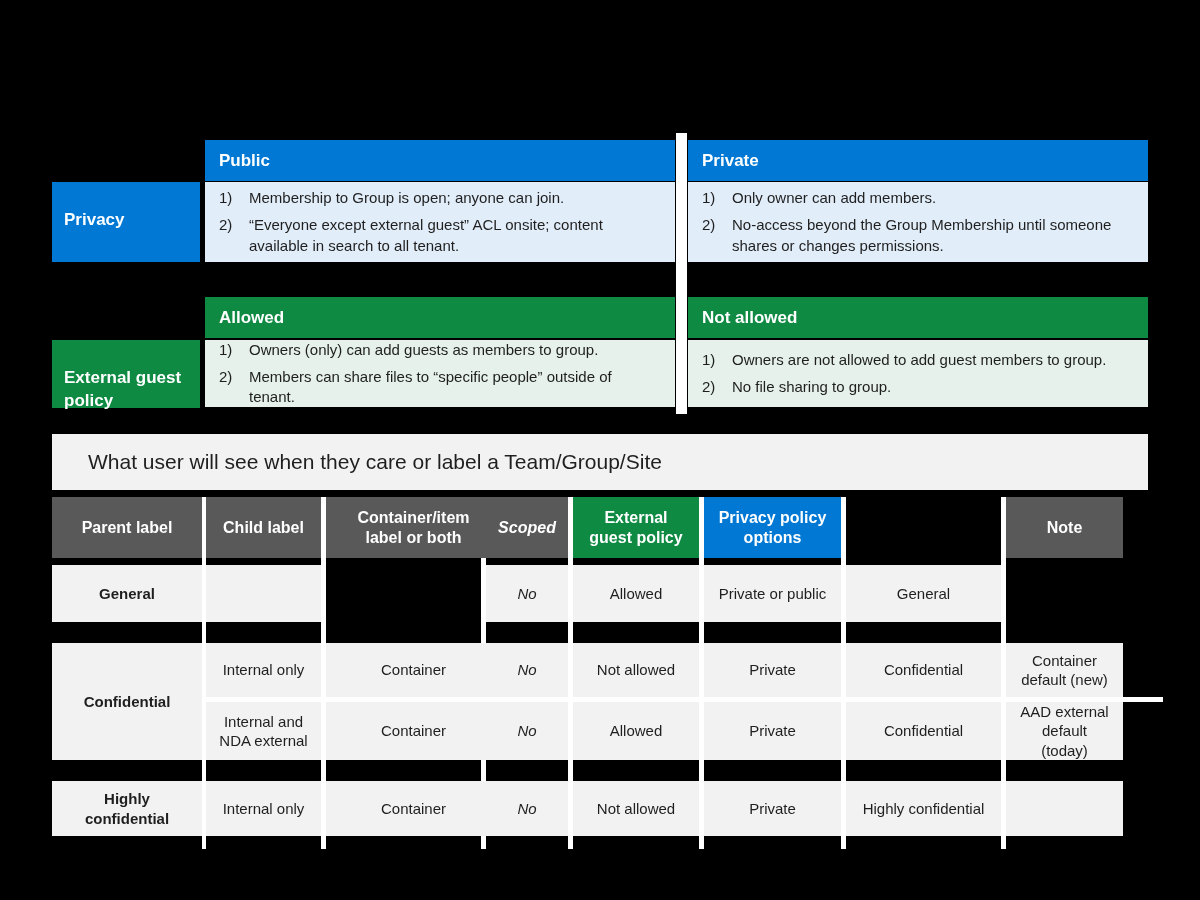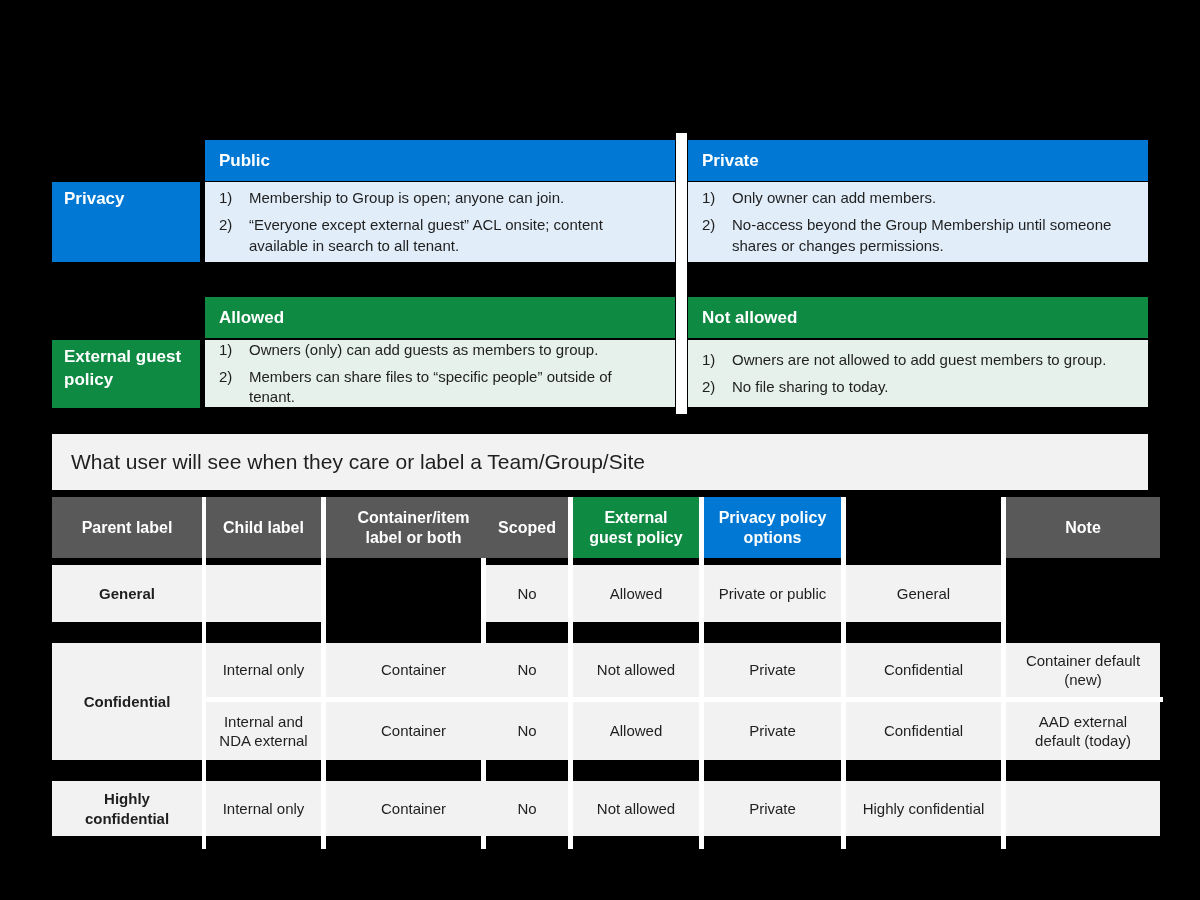--- a/index.html
+++ b/index.html
@@ -12,58 +12,58 @@
   
   .sec-th{
     position:absolute;height:41px;box-sizing:border-box;
     display:flex;align-items:center;padding:0 14px;
     color:var(--white,#fff);font-weight:bold;font-size:17px;
   }
   .bg-blue{background:var(--blue,#0078d4);}
   .bg-green{background:var(--green,#0f8a43);}
   .row-label{
     position:absolute;left:52px;width:148px;box-sizing:border-box;
-    padding:6px 12px;color:var(--white,#fff);font-weight:bold;
+    padding:27px 12px;color:var(--white,#fff);font-weight:bold;
     font-size:17px;line-height:1.35;
   }
   .panel{
     position:absolute;box-sizing:border-box;
     display:flex;flex-direction:column;justify-content:center;row-gap:7px;
     padding:4px 18px 4px 14px;
   }
   .bg-blue-light{background:var(--blue-light,#e1edf9);}
   .bg-green-light{background:var(--green-light,#e5f1ea);}
   .li{display:flex;align-items:flex-start;font-size:15px;line-height:1.35;color:var(--text-dark,#1f1f1f);}
   .li .num{flex:0 0 30px;}
   .li .txt{flex:1 1 auto;}
   .vdivider{position:absolute;left:676px;top:133px;width:11px;height:281px;background:var(--white,#fff);}
   
   .table-title{
     position:absolute;left:52px;top:434px;width:1096px;height:56px;box-sizing:border-box;
     background:var(--gray-light,#f2f2f2);display:flex;align-items:center;
-    padding-left:19px;font-size:21px;color:var(--text-dark,#1f1f1f);
+    padding-left:36px;font-size:21px;color:var(--text-dark,#1f1f1f);
   }
   .vsep{position:absolute;top:497px;height:352px;width:5px;background:var(--white,#fff);}
   .hsep{position:absolute;left:206px;top:697px;width:957px;height:5px;background:var(--white,#fff);}
   .th{
     position:absolute;top:497px;height:61px;box-sizing:border-box;
     display:flex;align-items:center;justify-content:center;text-align:center;
     color:var(--white,#fff);font-weight:bold;font-size:16px;line-height:1.25;padding:0 14px;
   }
   .th-gray{background:var(--gray-dark,#595959);}
   .td{
     position:absolute;box-sizing:border-box;background:var(--gray-light,#f2f2f2);
     display:flex;align-items:center;justify-content:center;text-align:center;
     font-size:15px;line-height:1.3;color:var(--text-dark,#1f1f1f);padding:0 12px;
   }
   .bold{font-weight:bold;}
   
   .c1{left:52px;width:150px;} .c2{left:206px;width:115px;} .c3{left:326px;width:175px;}
-  .c4{left:486px;width:82px;} .c5{left:573px;width:126px;} .c6{left:704px;width:137px;}
-  .c7{left:846px;width:155px;} .c8{left:1006px;width:154px;}
+  .c4{left:486px;width:82px;font-style:italic;} .c5{left:573px;width:126px;} .c6{left:704px;width:137px;}
+  .c7{left:846px;width:155px;} .c8{left:1006px;width:117px;}
   
   .r1{top:565px;height:57px;} .r2{top:643px;height:54px;}
   .r3{top:702px;height:58px;} .r4{top:781px;height:55px;}
   .rspan23{top:643px;height:117px;}
 </style>
 </head>
 <body>
 
 <div class="canvas">
 
@@ -112,21 +112,21 @@
     </div>
   </div>
 
   <div class="panel bg-green-light" style="left:688px;top:340px;width:460px;height:67px;">
     <div class="li">
       <span class="num">1)</span>
       <span class="txt">Owners are not allowed to add guest members to group.</span>
     </div>
     <div class="li">
       <span class="num">2)</span>
-      <span class="txt">No file sharing to today.</span>
+      <span class="txt">No file sharing to group.</span>
     </div>
   </div>
 
   <div class="table-title">What user will see when they care or label a Team/Group/Site</div>
 
   <div class="vsep" style="left:202px;width:4px;"></div>
   <div class="vsep" style="left:321px;"></div>
   <div class="vsep" style="left:481px;"></div>
   <div class="vsep" style="left:568px;"></div>
   <div class="vsep" style="left:699px;"></div>

